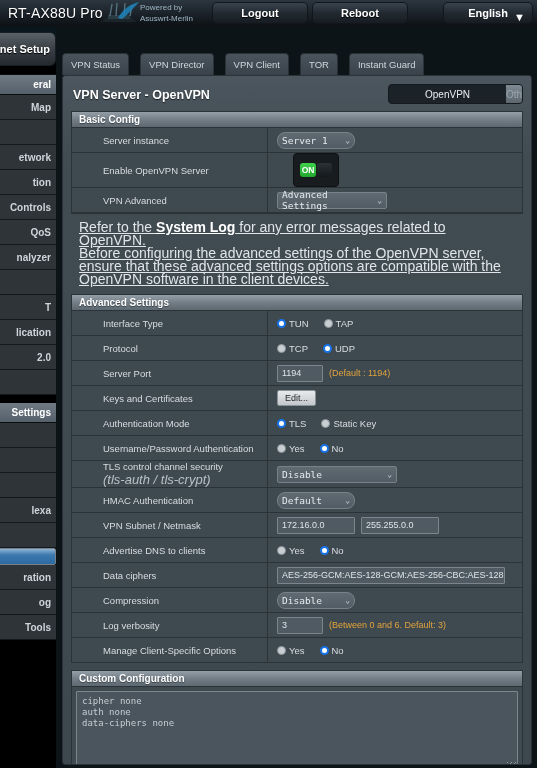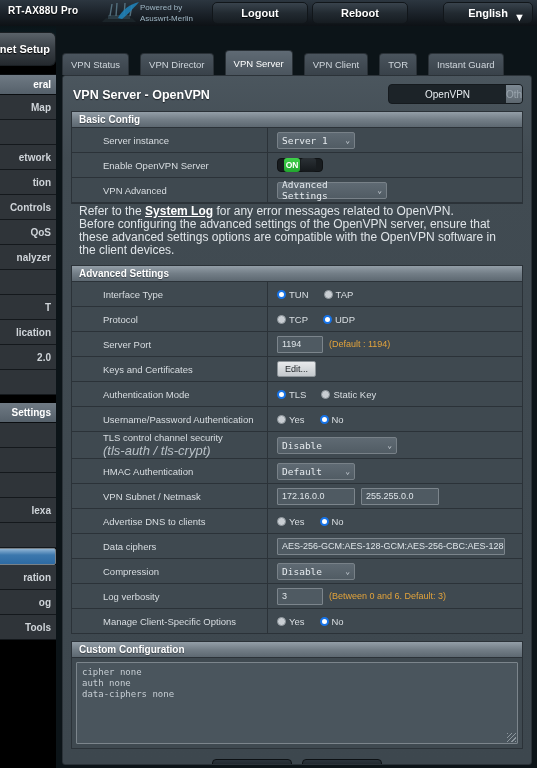--- a/index.html
+++ b/index.html
@@ -13,21 +13,21 @@
   }
 
   
   .brandbar{
     position:absolute; left:0; top:0; width:537px; height:26px;
     background:linear-gradient(180deg,#2c3640 0%, #1a2128 55%, #0d1115 100%);
     overflow:hidden;
   }
   .brand-name{
     position:absolute; left:8px; top:5px;
-    font-size:10px; font-weight:bold; color:#ffffff;
+    font-size:14px; font-weight:normal; color:#ffffff;
     letter-spacing:.2px; text-shadow:0 1px 1px #000;
   }
   .router-art{
     position:absolute; left:96px; top:0px; width:46px; height:26px;
   }
   .powered{
     position:absolute; left:140px; top:2px; width:96px; height:22px;
     color:#9fb6c4; font-size:8px; line-height:11px;
   }
   .powered .p1{display:block;}
@@ -191,25 +191,25 @@
   }
 
   
   .sel{
     height:17px; background:linear-gradient(180deg,#5f6a73 0%,#515c64 100%);
     border:1px solid #788188; border-radius:2px;
     color:#e6ebef; font-family:"DejaVu Sans Mono", monospace; font-size:9.5px;
     display:flex; align-items:center; padding:0 4px; gap:6px;
     justify-content:space-between;
   }
-  .sel .caret{ font-size:8px; color:#cfd6dc; } .sel.w78{width:78px;} .sel.w110{width:110px;}
+  .sel .caret{ font-size:8px; color:#cfd6dc; } .sel.w78{width:78px;border-radius:8px;} .sel.w110{width:110px;}
 
   .toggle{
-    width:46px; height:14px; background:#181c1f; border-radius:4px;
-    display:flex; align-items:center; padding:6px; border:1px solid #0f1214;
+    width:46px; height:34px; background:#181c1f; border-radius:4px;
+    display:flex; align-items:center; padding:6px; border:1px solid #0f1214;margin-left:16px;
   }
   .toggle .on{
     width:22px; height:14px; background:linear-gradient(180deg,#3fd14a 0%,#22a72f 100%);
     border-radius:3px; color:#ffffff; font-size:8.5px; font-weight:bold;
     display:flex; align-items:center; justify-content:center;
   }
   .toggle .knob{
     width:20px; height:14px; background:linear-gradient(180deg,#2b3136 0%,#14181b 100%);
     border-radius:3px; margin-left:1px;
   }
@@ -234,22 +234,22 @@
   .hint{ color:#e2a33c; font-size:9px; }
 
   .btn-sm{
     height:16px; padding:0 7px; border-radius:2px;
     background:linear-gradient(180deg,#e8eaec 0%,#c3c8cc 100%);
     border:1px solid #8c9398; color:#22272b; font-size:9px;
     display:flex; align-items:center;
   }
 
   .note{
-    width:452px; padding:1px 8px 8px 8px; color:#e0e5e9; font-size:12px;
-    line-height:13px; background:transparent;
+    width:452px; padding:7px 8px 8px 8px; color:#e0e5e9; font-size:14px;
+    line-height:13px; background:transparent;text-decoration:underline;
   }
   .note a{ color:#ffffff; text-decoration:underline; font-weight:bold; }
 
   .sec.last{ border-bottom:1px solid #2b3238; }
 
   .ta-wrap{ padding:4px; background:#3f4950; border:1px solid #2b3238; border-top:none;}
   .ta{
     width:100%; height:82px; background:#4a555d; border:1px solid #7c858c;
     color:#c7ced4; font-family:"DejaVu Sans Mono", monospace; font-size:9px;
     padding:4px 5px; line-height:11px; white-space:pre; overflow:hidden;
@@ -358,21 +358,20 @@
         <div class="side-item">Tools</div>
       </div>
   </div>
 </div>
 
 <div class="main">
 
   <div class="tabsrow" id="tabs-row">
       <div class="tab">VPN Status</div>
       <div class="tab">VPN Director</div>
-      <div class="tab active">VPN Server</div>
       <div class="tab">VPN Client</div>
       <div class="tab">TOR</div>
       <div class="tab">Instant Guard</div>
     </div>
 
   <div class="panel">
     <div class="panel-title">VPN Server - OpenVPN</div>
     <div class="seg">
       <div class="on">OpenVPN</div>
       <div class="off">Others</div>

